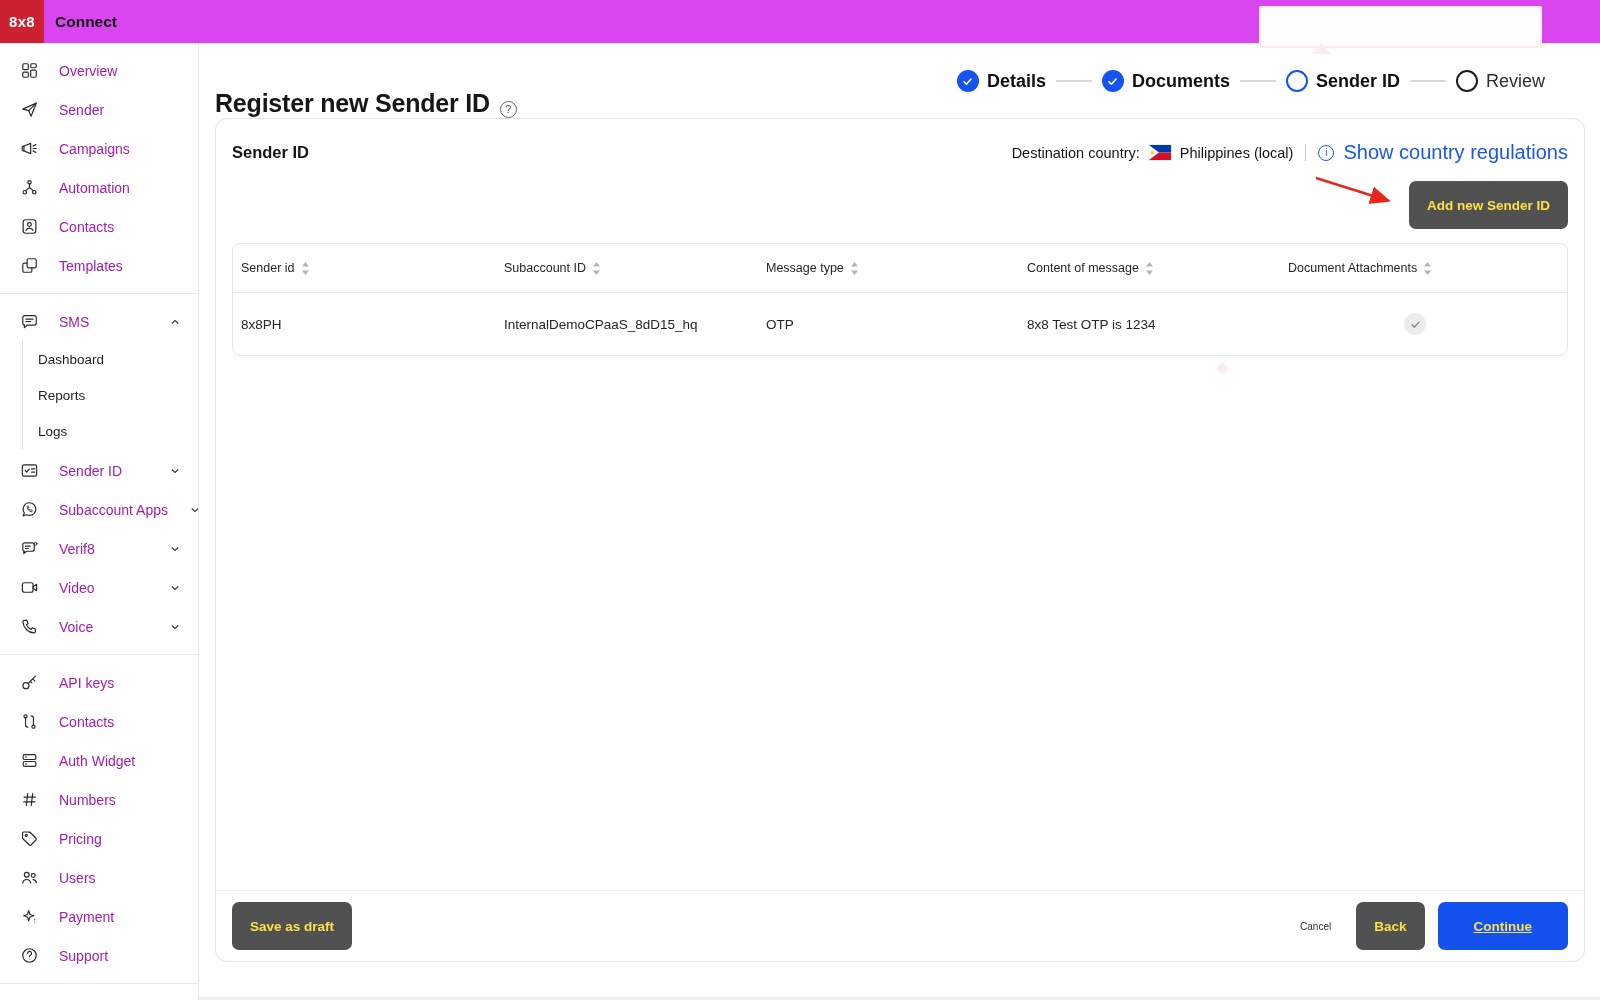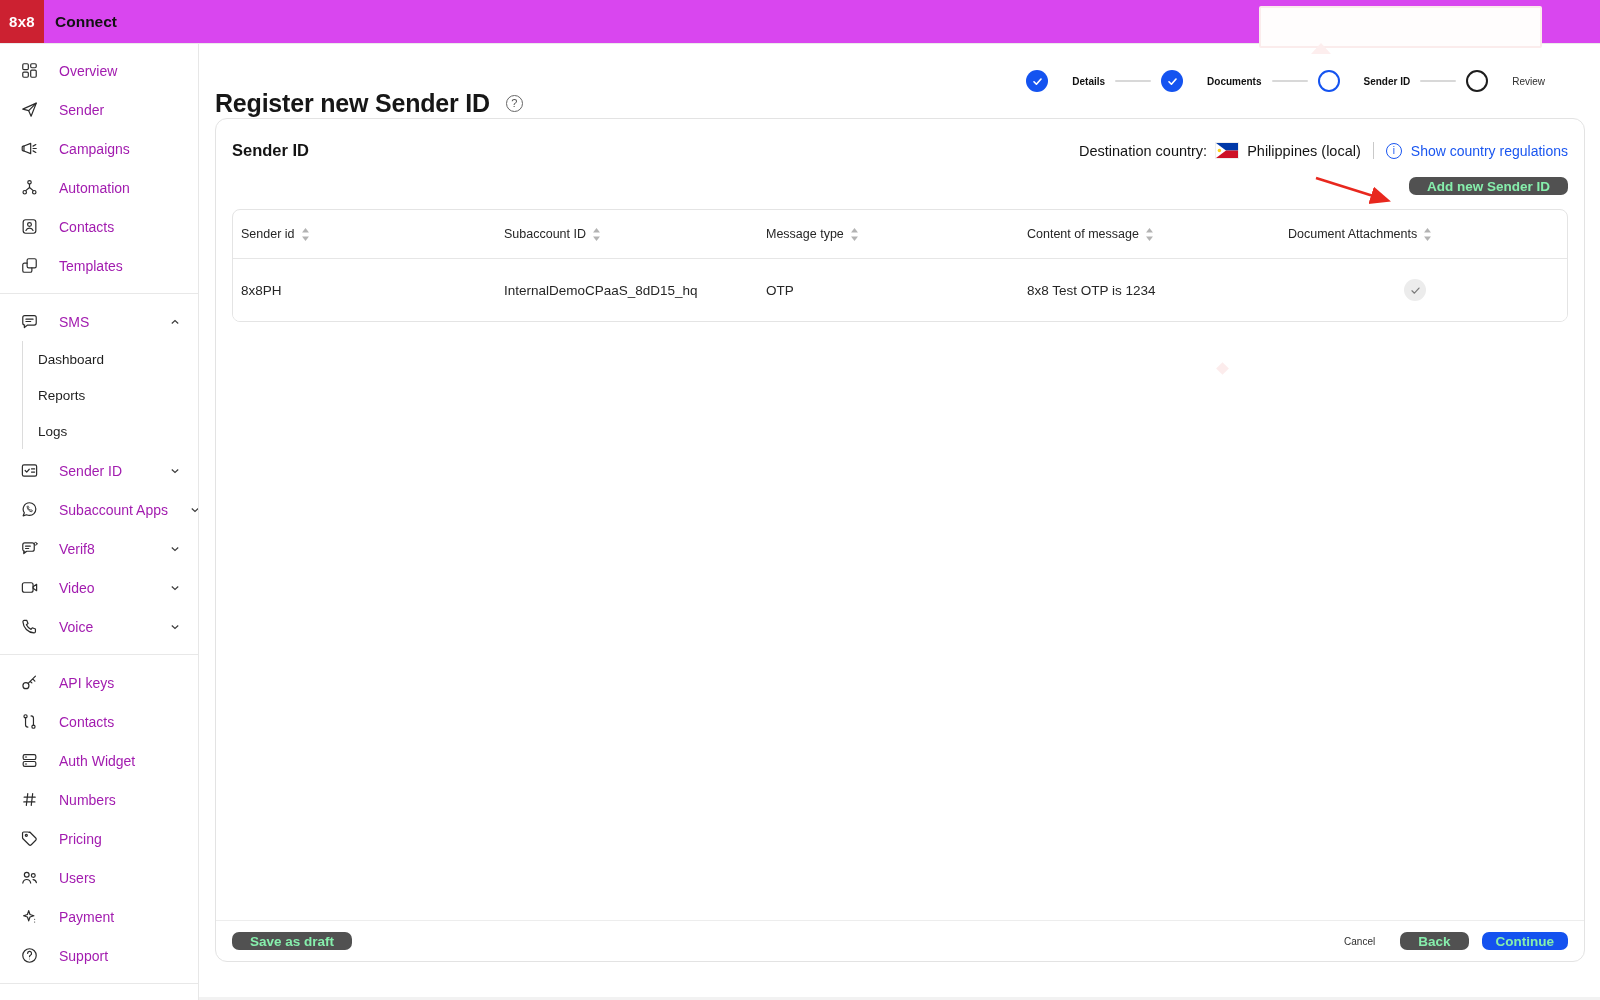--- a/index.html
+++ b/index.html
@@ -19,49 +19,49 @@
   .side-item{height:39px;display:flex;align-items:center;padding:0 16px 0 20px;gap:20px;font-size:14px;color:#a21caf;cursor:pointer;white-space:nowrap;}
   .side-item .icn{width:19px;height:19px;flex-shrink:0;}
   .icn{stroke:#2b2b2b;fill:none;stroke-width:1.5;stroke-linecap:round;stroke-linejoin:round;}
   .chev{width:14px;height:14px;margin-left:auto;stroke:#3a3a3a;flex-shrink:0;}
   .side-divider{height:1px;background:#e8e8e8;margin:8px 0;}
   .sub-wrap{margin-left:22px;border-left:1px solid #dcdcdc;margin-bottom:2px;}
   .sub-item{height:36px;display:flex;align-items:center;padding-left:15px;font-size:13.5px;color:#1e1e1e;cursor:pointer;}
   
   .main{flex:1;min-width:0;display:flex;flex-direction:column;border-bottom:3px solid #f2f2f2;box-sizing:border-box;}
   .page-head{height:74px;flex-shrink:0;display:flex;align-items:center;justify-content:space-between;padding:0 55px 0 16px;}
-  .title-wrap{display:flex;align-items:center;gap:16px;margin-top:44px;}
+  .title-wrap{display:flex;align-items:flex-end;gap:10px;margin-top:44px;}
   .page-title{font-size:25px;font-weight:700;color:#171717;letter-spacing:-.2px;}
   .help-badge{width:17px;height:17px;border:1.3px solid #666;border-radius:50%;display:inline-flex;align-items:center;justify-content:center;font-size:11px;color:#555;box-sizing:border-box;cursor:pointer;}
   
   .stepper{display:flex;align-items:center;}
   .step{display:flex;align-items:center;}
   .step-circle{width:22px;height:22px;border-radius:50%;display:flex;align-items:center;justify-content:center;box-sizing:border-box;flex-shrink:0;}
   .step-circle.complete{background:#1453f0;}
   .step-circle.active{background:#fff;border:2px solid #1453f0;}
   .step-circle.upcoming{background:#fff;border:2px solid #1d1d1d;}
-  .step-label{margin-left:24px;font-size:10px;font-weight:700;color:#101010;white-space:nowrap;}
+  .step-label{margin-left:8px;font-size:18px;font-weight:700;color:#101010;white-space:nowrap;}
   .step.upcoming .step-label{font-weight:400;color:#2e2e2e;}
   .connector{width:36px;height:2px;background:#d8d8d8;margin:0 10px;border-radius:1px;}
   
   .card{margin:0 15px 0 16px;height:844px;border:1px solid #e3e3e3;border-radius:12px;position:relative;display:flex;flex-direction:column;box-sizing:border-box;background:#fff;}
   .card-head{display:flex;justify-content:space-between;align-items:center;padding:22px 16px 0 16px;}
   .card-title{font-size:16.5px;font-weight:700;color:#141414;}
   .dest{display:flex;align-items:center;gap:9px;font-size:14.5px;}
   .dest-label,.dest-country{font-weight:400;color:#141414;}
   .flag{width:22px;height:15px;flex-shrink:0;outline:1px solid #eee;}
   .vbar{width:1px;height:17px;background:#c9c9c9;margin:0 3px;}
   .info-badge{width:16px;height:16px;border:1.4px solid #1a56f0;border-radius:50%;color:#1a56f0;display:inline-flex;align-items:center;justify-content:center;font-size:10px;box-sizing:border-box;}
-  .reg-link{color:#1a56f0;font-size:14px;cursor:pointer;}
+  .reg-link{color:#1a56f0;font-size:20px;cursor:pointer;}
   .add-row{display:flex;justify-content:flex-end;padding:0 16px;margin-top:17px;}
   .annot-arrow{position:absolute;right:180px;top:55px;z-index:4;}
   
-  .btn{border:none;border-radius:7px;font-family:inherit;font-size:13.5px;font-weight:700;color:#86efac;padding:0 18px;height:18px;cursor:pointer;white-space:nowrap;}
+  .btn{border:none;border-radius:7px;font-family:inherit;font-size:13.5px;font-weight:700;color:#fde047;padding:0 18px;height:48px;cursor:pointer;white-space:nowrap;}
   .btn.dark{background:#515151;}
-  .btn.primary{background:#1452ef;padding:0 14px;}
+  .btn.primary{background:#1452ef;padding:0 36px;text-decoration:underline;}
   .btn-ghost{background:none;border:none;font-family:inherit;font-size:10px;color:#2e2e2e;cursor:pointer;padding:0 12px;}
   
   .table{margin:14px 16px 0 16px;border:1px solid #e4e4e4;border-radius:8px;overflow:hidden;}
   .t-head,.t-row{display:grid;grid-template-columns:263px 262px 261px 261px 1fr;align-items:center;}
   .t-head{height:48px;border-bottom:1px solid #e6e6e6;}
   .th{font-size:12.5px;color:#262626;display:flex;align-items:center;gap:6px;padding-left:8px;cursor:pointer;}
   .sort{width:9px;height:13px;flex-shrink:0;}
   .t-row{height:62px;background:#fff;}
   .td{font-size:13.5px;color:#262626;padding-left:8px;}
   .check-badge{width:22px;height:22px;border-radius:50%;background:#ececec;display:flex;align-items:center;justify-content:center;margin-left:116px;}

